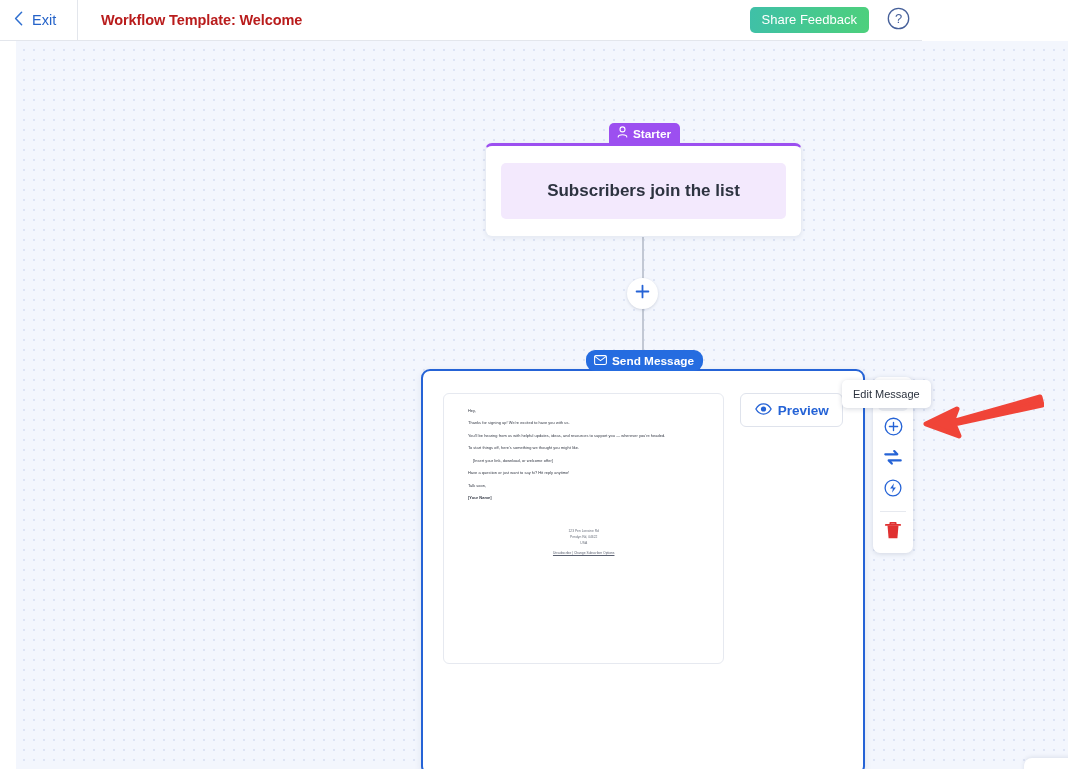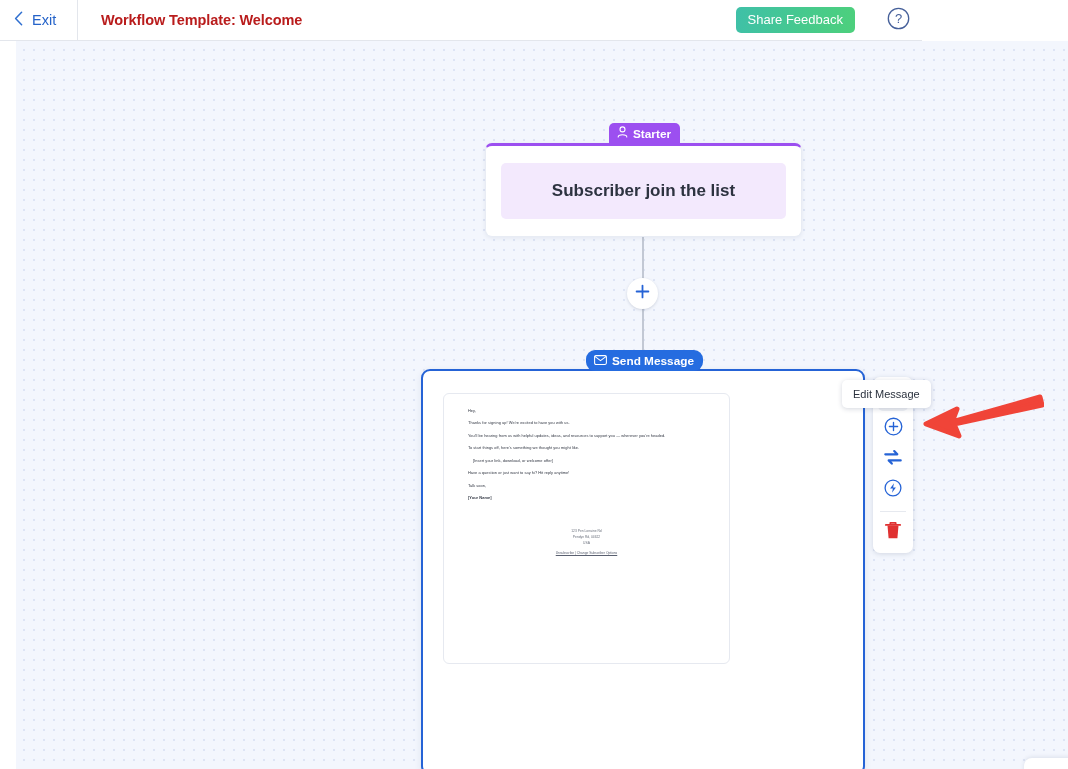--- a/index.html
+++ b/index.html
@@ -47,21 +47,21 @@
     margin-left: 23px;
     font-size: 14.5px;
     font-weight: 700;
     color: #b91c1c;
     letter-spacing: -0.1px;
   }
   .topbar-right {
     margin-left: auto;
     display: flex;
     align-items: center;
-    gap: 32px;
+    gap: 18px;
     padding-right: 12px;
   }
   .share-feedback {
     background: linear-gradient(100deg, #3fc0a8 0%, #46c98e 55%, #4dd07c 100%);
     color: #ffffff;
     font-size: 13px;
     font-weight: 400;
     border: none;
     border-radius: 5px;
     padding: 6px 12px 7px;
@@ -346,21 +346,21 @@
     <span>
       <svg width="11" height="12" viewBox="0 0 11 12">
         <circle cx="5.5" cy="3.4" r="2.5" stroke="#ffffff" stroke-width="1.1" fill="none"></circle>
         <path d="M1.2 11 C1.2 7.9 9.8 7.9 9.8 11" stroke="#ffffff" stroke-width="1.1" fill="none" stroke-linecap="round"></path>
       </svg>
     </span>
     <span>Starter</span>
   </div>
 
   <div class="starter-card">
-    <div class="starter-inner">Subscriber join the list</div>
+    <div class="starter-inner">Subscribers join the list</div>
   </div>
 
   <div class="plus-node">
     <span>
       <svg width="15" height="15" viewBox="0 0 15 15">
         <path d="M7.5 1.6 V13.4 M1.6 7.5 H13.4" stroke="#2563d6" stroke-width="1.8" stroke-linecap="round"></path>
       </svg>
     </span>
   </div>
 
@@ -390,20 +390,30 @@
         <div class="ep-line bold">[Your Name]</div>
 
         <div class="ep-footer">
           <div class="ep-addr">123 Pen Lorraine Rd</div>
           <div class="ep-addr">Pendyn Rd, 04622</div>
           <div class="ep-addr">USA</div>
           <div class="ep-links">Unsubscribe  |  Change Subscriber Options</div>
         </div>
       </div>
 
+      <button class="preview-btn">
+        <span>
+          <svg width="17" height="12" viewBox="0 0 17 12">
+            <path d="M0.9 6 C3.2 1.9 6 0.9 8.5 0.9 C11 0.9 13.8 1.9 16.1 6
+                     C13.8 10.1 11 11.1 8.5 11.1 C6 11.1 3.2 10.1 0.9 6 Z" stroke="#2563d6" stroke-width="1.35" fill="none"></path>
+            <circle cx="8.5" cy="6" r="2.6" fill="#2563d6"></circle>
+          </svg>
+        </span>
+        <span>Preview</span>
+      </button>
     </div>
   </div>
 
   <div class="tooltip">Edit Message</div>
 
   <div class="action-toolbar">
 
     <div class="act-btn active">
       <span>
         <svg width="18" height="18" viewBox="0 0 18 18">

